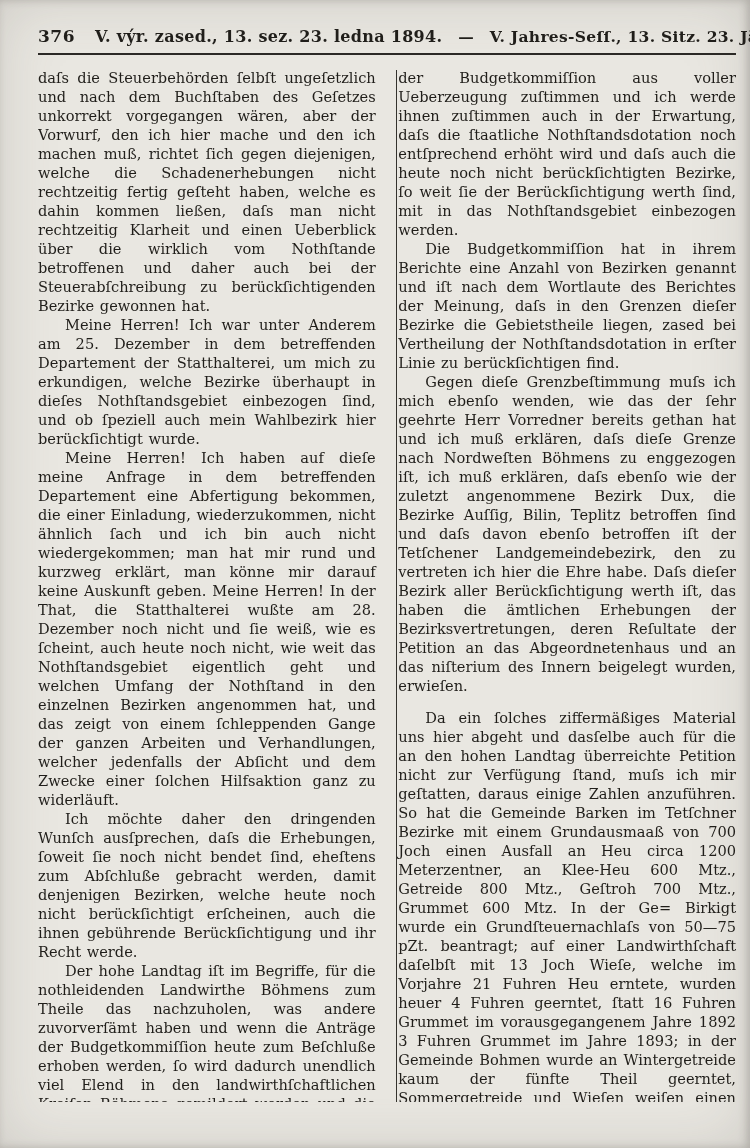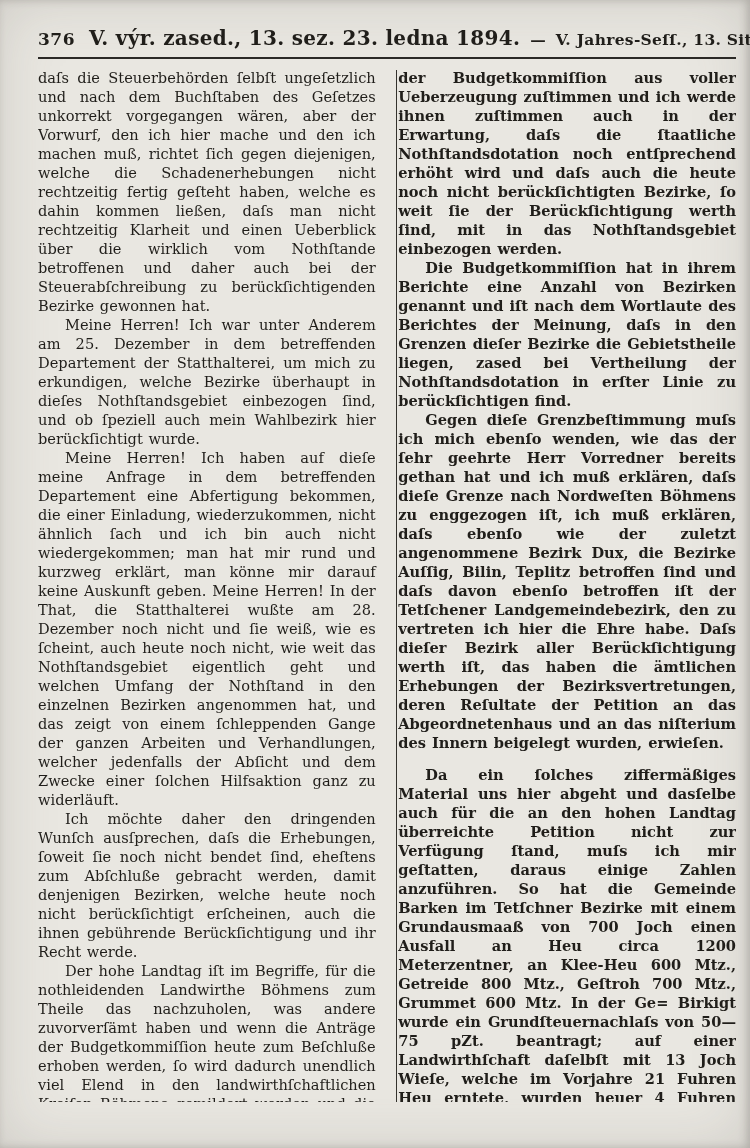--- a/index.html
+++ b/index.html
@@ -22,28 +22,29 @@
     position: absolute;
     top: 26px;
     left: 38px;
     right: 14px;
     display: flex;
     align-items: baseline;
     white-space: nowrap;
     font-weight: bold;
     border-bottom: 2px solid #2b2926;
     padding-bottom: 7px;
+    gap: 6px;
   }
   .page-number {
     font-size: 17px;
     letter-spacing: 0.5px;
     margin-right: 14px;
   }
   .header-title-left {
-    font-size: 20px;
+    font-size: 16px;
     letter-spacing: 0.3px;
   }
   .header-sep {
     font-size: 15.5px;
     margin: 0 10px;
   }
   .header-title-right {
     font-size: 15.5px;
     letter-spacing: 0.3px;
   }
@@ -57,21 +58,21 @@
     overflow: hidden;
   }
   .col {
     flex: 1 1 0;
     text-align: justify;
     font-size: 14.6px;
     line-height: 19px;
     hyphens: none;
   }
   .col-left  { padding-right: 20px; }
-  .col-right { padding-left: 1px; font-weight: bold; }
+  .col-right { padding-left: 1px; }
   .divider {
     flex: 0 0 1.5px;
     background: #34322d;
     margin-top: 2px;
   }
   .para {
     margin: 0;
     word-spacing: 1px;
   }
   .para.indent { text-indent: 27px; }

